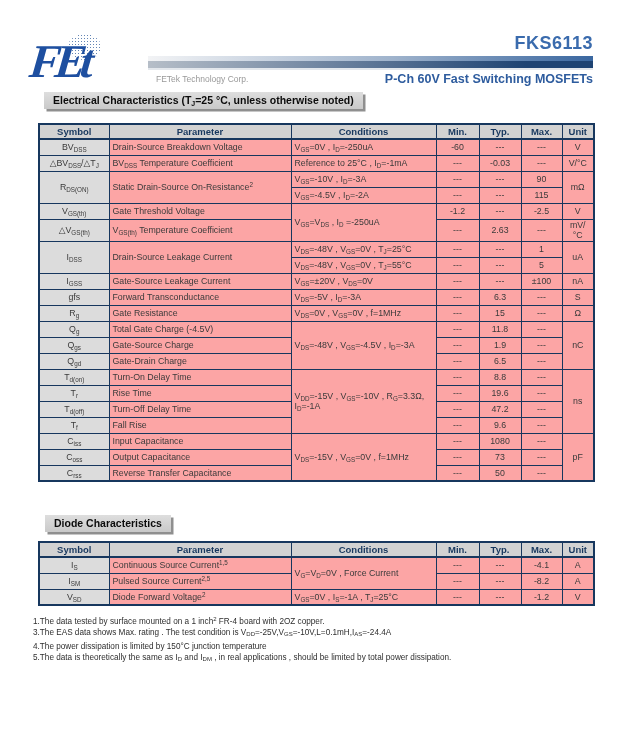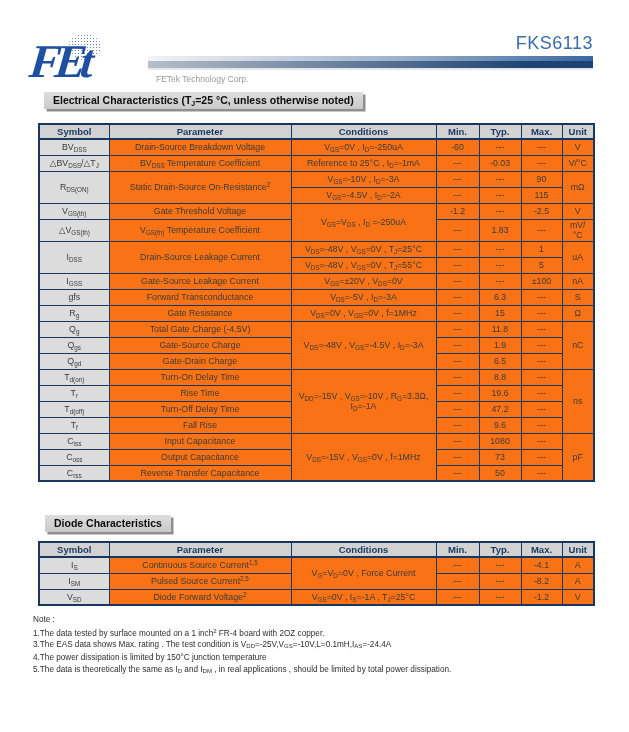--- a/index.html
+++ b/index.html
@@ -19,50 +19,50 @@
   .page{position:relative;width:629px;height:732px;background:#ffffff;overflow:hidden;}
 
   
   .logo{position:absolute;left:30px;top:34px;width:112px;height:60px;}
   .logo-globe{position:absolute;left:38px;top:0;width:33px;height:26px;border-radius:50%;
     background-image:radial-gradient(#5479ae 36%, transparent 40%);background-size:3px 3px;
     opacity:.9;z-index:0;}
   .logo-text{position:absolute;left:0;top:0;z-index:1;font-family:"Liberation Serif", serif;
     font-style:italic;font-weight:bold;font-size:47px;line-height:54px;color:var(--logo-blue);
     letter-spacing:-6px;transform:skewX(-6deg);}
-  .part-number{position:absolute;top:33px;right:36px;font-size:18px;font-weight:normal;
+  .part-number{position:absolute;top:33px;right:36px;font-size:18px;font-weight:bold;
     color:var(--brand-blue);text-align:left;letter-spacing:.5px;}
   .grad-bar{position:absolute;left:148px;top:56px;width:445px;height:15px;}
   .bar-top{height:5px;background:linear-gradient(to right,#f2f3f5,#9fb3cc 55%,#3a67a0);}
   .bar-mid{height:7px;background:linear-gradient(to right,#b6bec8,#1e4373 85%);}
   .bar-bot{height:2px;background:#e3e7ec;}
   .company{position:absolute;left:150px;top:74px;font-size:8.5px;color:var(--company-gray);margin-left:6px;}
   .subtitle{position:absolute;top:72px;right:36px;font-size:12.5px;font-weight:bold;
     color:var(--subtitle-blue);text-align:right;}
 
   
   .section-title{position:absolute;height:17px;line-height:17px;padding:0 9px 0 9px;
     background:linear-gradient(180deg,#dedede,#c9c9c9);box-shadow:2.5px 2.5px 0 #8f8f8f;
     font-size:10.5px;font-weight:bold;color:#0c0c0c;white-space:nowrap;}
   .section-title.ec{left:44px;top:92px;}
   .section-title.diode{left:45px;top:515px;}
   .section-title sub{font-size:7px;vertical-align:-1.5px;}
 
   
   table.dtable{position:absolute;left:38px;border-collapse:collapse;table-layout:fixed;
-    border:2px solid var(--navy);background:#f97316;}
+    border:2px solid var(--navy);background:#fca5a5;}
   table.elec{top:123px;width:555px;}
   table.diodet{top:541px;width:555px;}
   .dtable th{height:15px;background:var(--table-header-bg);color:var(--navy);
     font-size:9.5px;font-weight:bold;border:1px solid var(--navy);border-bottom:2px solid var(--navy);
     padding:0 2px;}
   .dtable td{height:16px;border:1px solid var(--navy);font-size:8.8px;color:var(--body-text);
     padding:0 3px;text-align:center;vertical-align:middle;line-height:10.5px;}
   .dtable td.c-sym{background:var(--symbol-col-bg);}
-  .dtable td.c-par,.dtable td.c-cond{text-align:center;}
+  .dtable td.c-par,.dtable td.c-cond{text-align:left;}
   .dtable sub{font-size:6.3px;vertical-align:-1.5px;line-height:0;}
   .dtable sup{font-size:6.3px;vertical-align:3px;line-height:0;}
 
   
   .notes{position:absolute;left:33px;top:614px;width:570px;font-size:8.2px;color:#2e2e2e;
     line-height:11.6px;}
   .notes sub{font-size:6px;vertical-align:-1px;}
   .notes sup{font-size:6px;vertical-align:2.5px;}
 </style>
 </head>
@@ -77,20 +77,21 @@
 
   <div class="part-number">FKS6113</div>
 
   <div class="grad-bar">
     <div class="bar-top"></div>
     <div class="bar-mid"></div>
     <div class="bar-bot"></div>
   </div>
 
   <div class="company">FETek Technology Corp.</div>
+  <div class="subtitle">P-Ch 60V Fast Switching MOSFETs</div>
 
   <div class="section-title ec">Electrical Characteristics (T<sub>J</sub>=25 °C, unless otherwise noted)</div>
 
   <table class="dtable elec">
       <colgroup>
         <col style="width: 70px;">
         <col style="width: 182px;">
         <col style="width: 145px;">
         <col style="width: 43px;">
         <col style="width: 42px;">
@@ -148,21 +149,21 @@
           <td rowspan="2" class="c-cond">V<sub>GS</sub>=V<sub>DS</sub> , I<sub>D</sub> =-250uA</td>
           <td class="c-min">-1.2</td>
           <td class="c-typ">---</td>
           <td class="c-max">-2.5</td>
           <td class="c-unit">V</td>
         </tr>
         <tr>
           <td class="c-sym">△V<sub>GS(th)</sub></td>
           <td class="c-par">V<sub>GS(th)</sub> Temperature Coefficient</td>
           <td class="c-min">---</td>
-          <td class="c-typ">1.83</td>
+          <td class="c-typ">2.63</td>
           <td class="c-max">---</td>
           <td class="c-unit">mV/°C</td>
         </tr>
         <tr>
           <td rowspan="2" class="c-sym">I<sub>DSS</sub></td>
           <td rowspan="2" class="c-par">Drain-Source Leakage Current</td>
           <td class="c-cond">V<sub>DS</sub>=-48V , V<sub>GS</sub>=0V , T<sub>J</sub>=25°C</td>
           <td class="c-min">---</td>
           <td class="c-typ">---</td>
           <td class="c-max">1</td>
@@ -327,21 +328,20 @@
           <td class="c-cond">V<sub>GS</sub>=0V , I<sub>S</sub>=-1A , T<sub>J</sub>=25°C</td>
           <td class="c-min">---</td>
           <td class="c-typ">---</td>
           <td class="c-max">-1.2</td>
           <td class="c-unit">V</td>
         </tr>
       </tbody>
     </table>
 
   <div class="notes">
-    <div class="note-label">Note :</div>
     <div id="note-items">
         <div>1.The data tested by surface mounted on a 1 inch<sup>2</sup> FR-4 board with 2OZ copper.</div>
         <div>3.The EAS data shows Max. rating . The test condition is V<sub>DD</sub>=-25V,V<sub>GS</sub>=-10V,L=0.1mH,I<sub>AS</sub>=-24.4A</div>
         <div>4.The power dissipation is limited by 150°C  junction temperature</div>
         <div>5.The data is theoretically the same as I<sub>D</sub> and I<sub>DM</sub> , in real applications , should be limited by total power dissipation.</div>
       </div>
   </div>
 
 </div>
 

